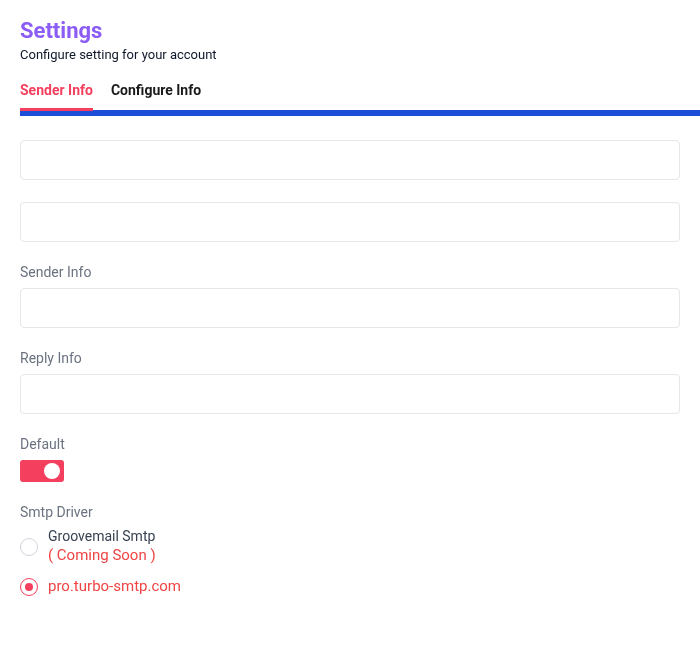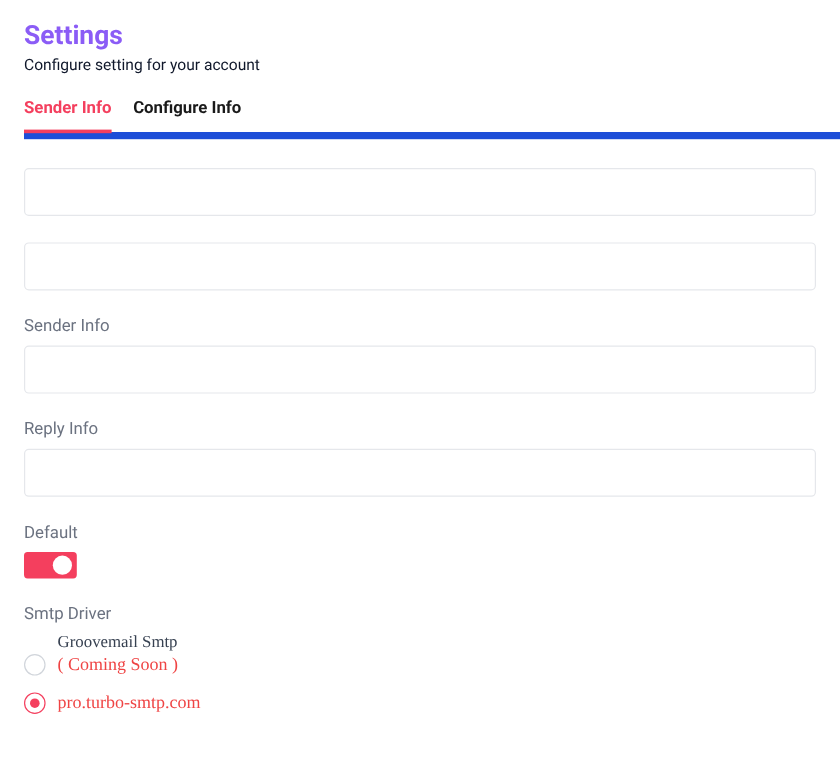--- a/index.html
+++ b/index.html
@@ -84,25 +84,24 @@
       border-radius: 50%;
       position: absolute;
       top: 3px;
       right: 4px;
     }
     .radio-group {
       margin-top: 6px;
     }
     .radio-row {
       display: flex;
-      align-items: flex-end;
+      align-items: center;
       gap: 10px;
       margin-bottom: 12px;
       cursor: pointer;
-      font-family: Liberation Serif, serif;
     }
     .radio-outer {
       width: 18px;
       height: 18px;
       border: 1px solid #d1d5db;
       border-radius: 50%;
       flex-shrink: 0;
       position: relative;
       margin-top: 2px;
     }

